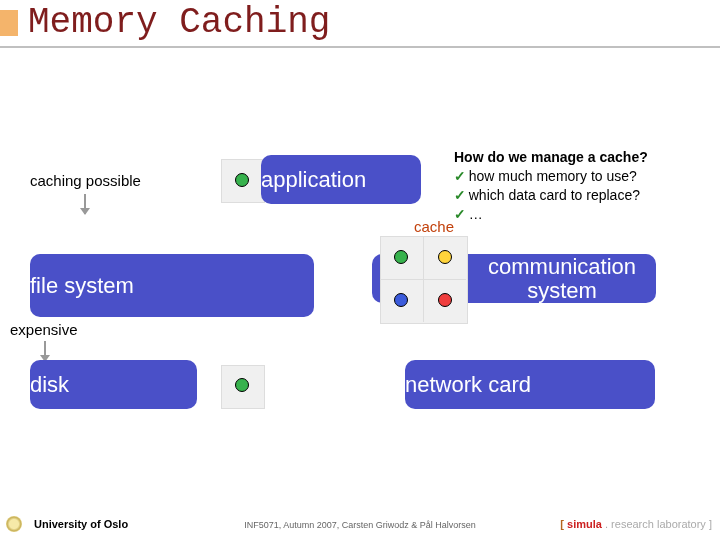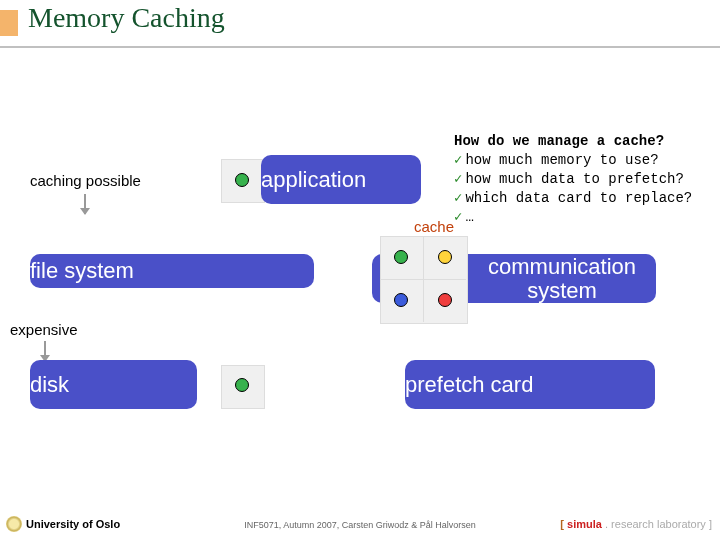--- a/index.html
+++ b/index.html
@@ -1,32 +1,32 @@
 <!DOCTYPE html>
 <html><head>
 <meta charset="utf-8">
 <style>
   html,body{margin:0;padding:0;width:720px;height:540px;font-family:Verdana,Arial,sans-serif;background:#fff;overflow:hidden}
   .slide{position:relative;width:720px;height:540px}
   .title-bar{position:absolute;left:0;top:2px;width:720px;height:46px}
   .title-accent{position:absolute;left:0;top:8px;width:18px;height:26px;background:#F4B46B}
   .title-line{position:absolute;left:0;top:44px;width:720px;height:2px;background:#C0C0C0}
-  .title-text{position:absolute;left:28px;top:0;font-size:28px;color:#14532d;font-family:Liberation Serif, serif}
+  .title-text{position:absolute;left:28px;top:0;font-size:36px;color:#7f1d1d;font-family:Liberation Mono, monospace}
   .box{position:absolute;background:#4A50C8;border-radius:10px;color:#fff;display:flex;align-items:center;justify-content:flex-start;font-size:22px}
   .label{position:absolute;font-size:15px;color:#000}
   .arrow-down{position:absolute;width:2px;height:20px;background:#999}
   .arrow-down::after{content:"";position:absolute;left:-4px;bottom:-1px;width:0;height:0;border-left:5px solid transparent;border-right:5px solid transparent;border-top:7px solid #999}
   .cache-bg{position:absolute;background:#F0F0F0;border:1px solid #ddd}
   .dot{position:absolute;width:12px;height:12px;border-radius:50%;border:1.5px solid #000}
   .cache-label{position:absolute;font-size:15px;color:#c2410c}
-  .howto{position:absolute;left:454px;top:132px;font-size:14px;color:#000;line-height:1.35;font-family:Liberation Mono, monospace}
+  .howto{position:absolute;left:454px;top:148px;font-size:14px;color:#000;line-height:1.35;font-family:Liberation Sans, sans-serif}
   .howto .hdr{font-weight:bold}
   .check{color:#2a8a2a;font-weight:bold;margin-right:3px}
   .footer{position:absolute;left:0;bottom:8px;width:720px;height:20px}
-  .uni{position:absolute;left:6px;bottom:0;font-size:11px;font-weight:bold;color:#000;display:flex;align-items:center;gap:4px}
+  .uni{position:absolute;left:6px;bottom:0;font-size:11px;font-weight:bold;color:#000;display:flex;align-items:center;gap:12px}
   .uni-seal{width:16px;height:16px;border-radius:50%;background:radial-gradient(circle,#f6e9a8 40%,#c9b25a 60%,#f6e9a8 80%)}
   .course{position:absolute;left:0;bottom:2px;width:720px;text-align:center;font-size:9px;color:#666}
   .simula{position:absolute;right:8px;bottom:2px;font-size:11px;color:#aaa}
   .simula .br{color:#B5651D;font-weight:bold}
   .simula .s{color:#CC2020;font-weight:bold}
 </style>
 </head>
 <body>
 
 <div class="slide">
@@ -43,54 +43,53 @@
   <div class="cache-bg" style="left:221px;top:159px;width:42px;height:42px"></div>
   <div class="cache-bg" style="left:380px;top:236px;width:86px;height:86px"></div>
   <div class="cache-bg" style="left:221px;top:365px;width:42px;height:42px"></div>
 
   <div class="box" style="left:261px;top:155px;width:160px;height:49px">
     <span>application</span>
   </div>
 
   <div class="cache-label" style="left:414px;top:218px">cache</div>
 
-  <div class="box" style="left:30px;top:254px;width:284px;height:34px">
+  <div class="box" style="left:30px;top:254px;width:284px;height:63px">
     <span>file system</span>
   </div>
 
   <div class="box" style="left:372px;top:254px;width:284px;height:49px;justify-content:flex-end;padding-right:20px;box-sizing:border-box">
     <span style="text-align:center;line-height:1.05">communication<br>system</span>
   </div>
 
   <div class="cache-bg" style="left:380px;top:236px;width:86px;height:86px"></div>
   <div style="position:absolute;left:423px;top:236px;width:1px;height:86px;background:#ddd"></div>
   <div style="position:absolute;left:380px;top:279px;width:86px;height:1px;background:#ddd"></div>
 
   <div class="label" style="left:10px;top:321px">expensive</div>
   <div class="arrow-down" style="left:44px;top:341px"></div>
 
   <div class="box" style="left:30px;top:360px;width:167px;height:49px">
     <span>disk</span>
   </div>
 
   <div class="box" style="left:405px;top:360px;width:250px;height:49px">
-    <span>prefetch card</span>
+    <span>network card</span>
   </div>
 
   <div class="dot" style="left:235px;top:173px;background:#37B24D"></div>
   <div class="dot" style="left:394px;top:250px;background:#37B24D"></div>
   <div class="dot" style="left:438px;top:250px;background:#FFD43B"></div>
   <div class="dot" style="left:394px;top:293px;background:#3B5BDB"></div>
   <div class="dot" style="left:438px;top:293px;background:#F03E3E"></div>
   <div class="dot" style="left:235px;top:378px;background:#37B24D"></div>
 
   <div class="howto">
     <div class="hdr">How do we manage a cache?</div>
     <div><span class="check">✓</span><span>how much memory to use?</span></div>
-    <div><span class="check">✓</span><span>how much data to prefetch?</span></div>
     <div><span class="check">✓</span><span>which data card to replace?</span></div>
     <div><span class="check">✓</span><span>…</span></div>
   </div>
 
   <div class="footer">
     <div class="uni">
       <span class="uni-seal"></span>
       <span>University of Oslo</span>
     </div>
     <div class="course">INF5071, Autumn 2007, Carsten Griwodz &amp; Pål Halvorsen</div>

